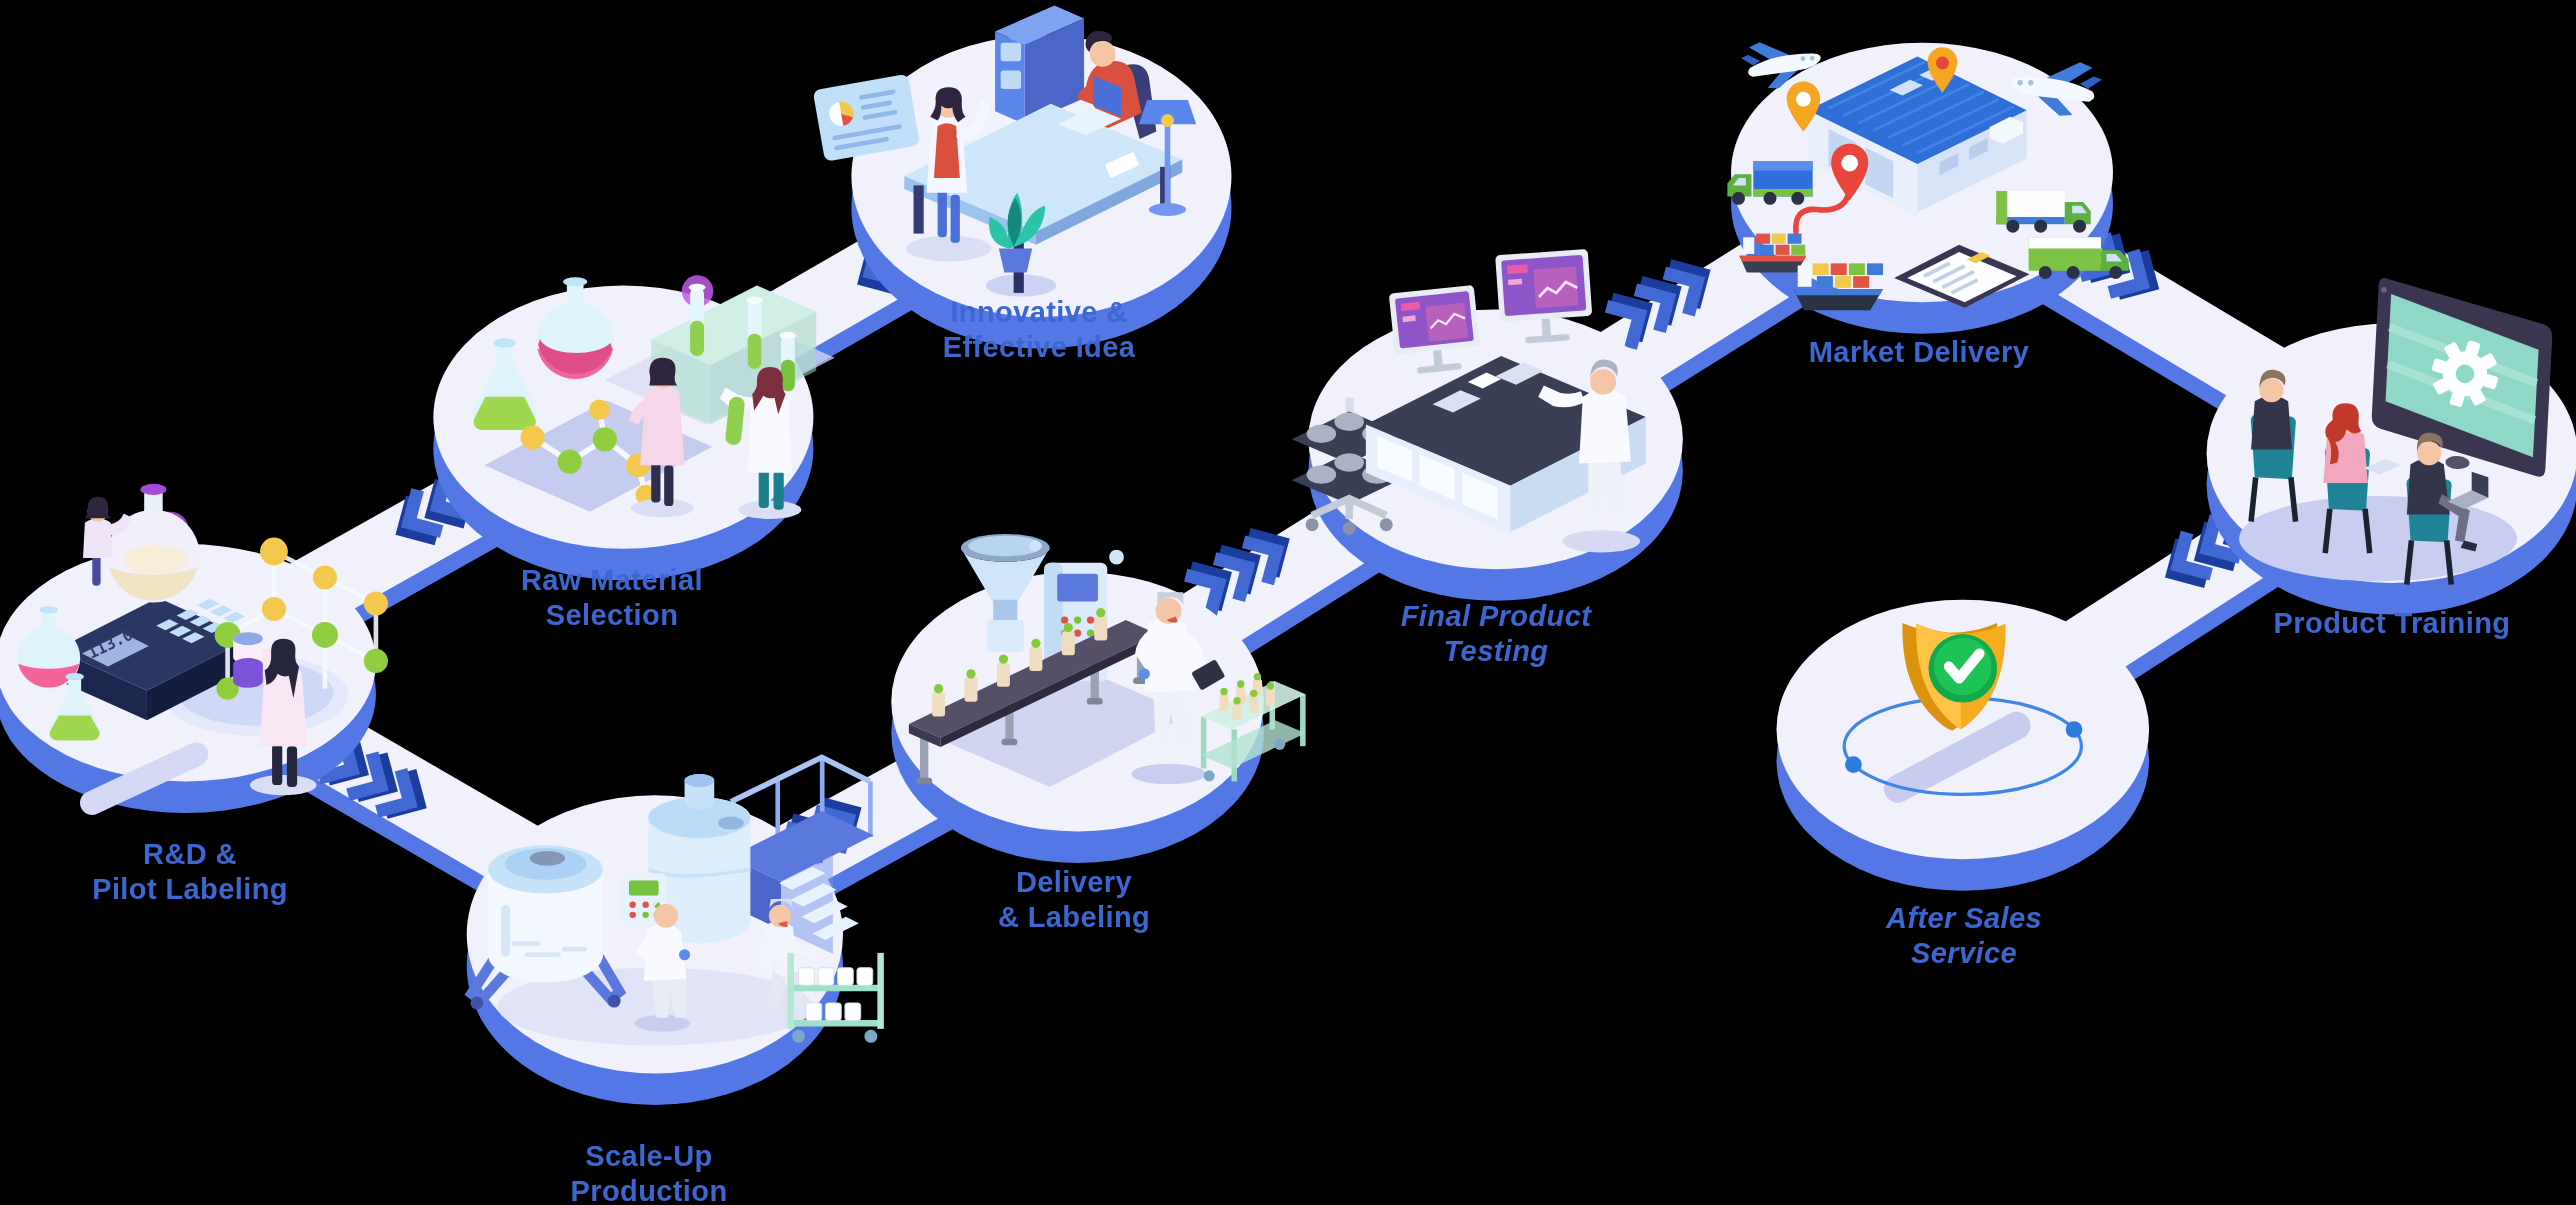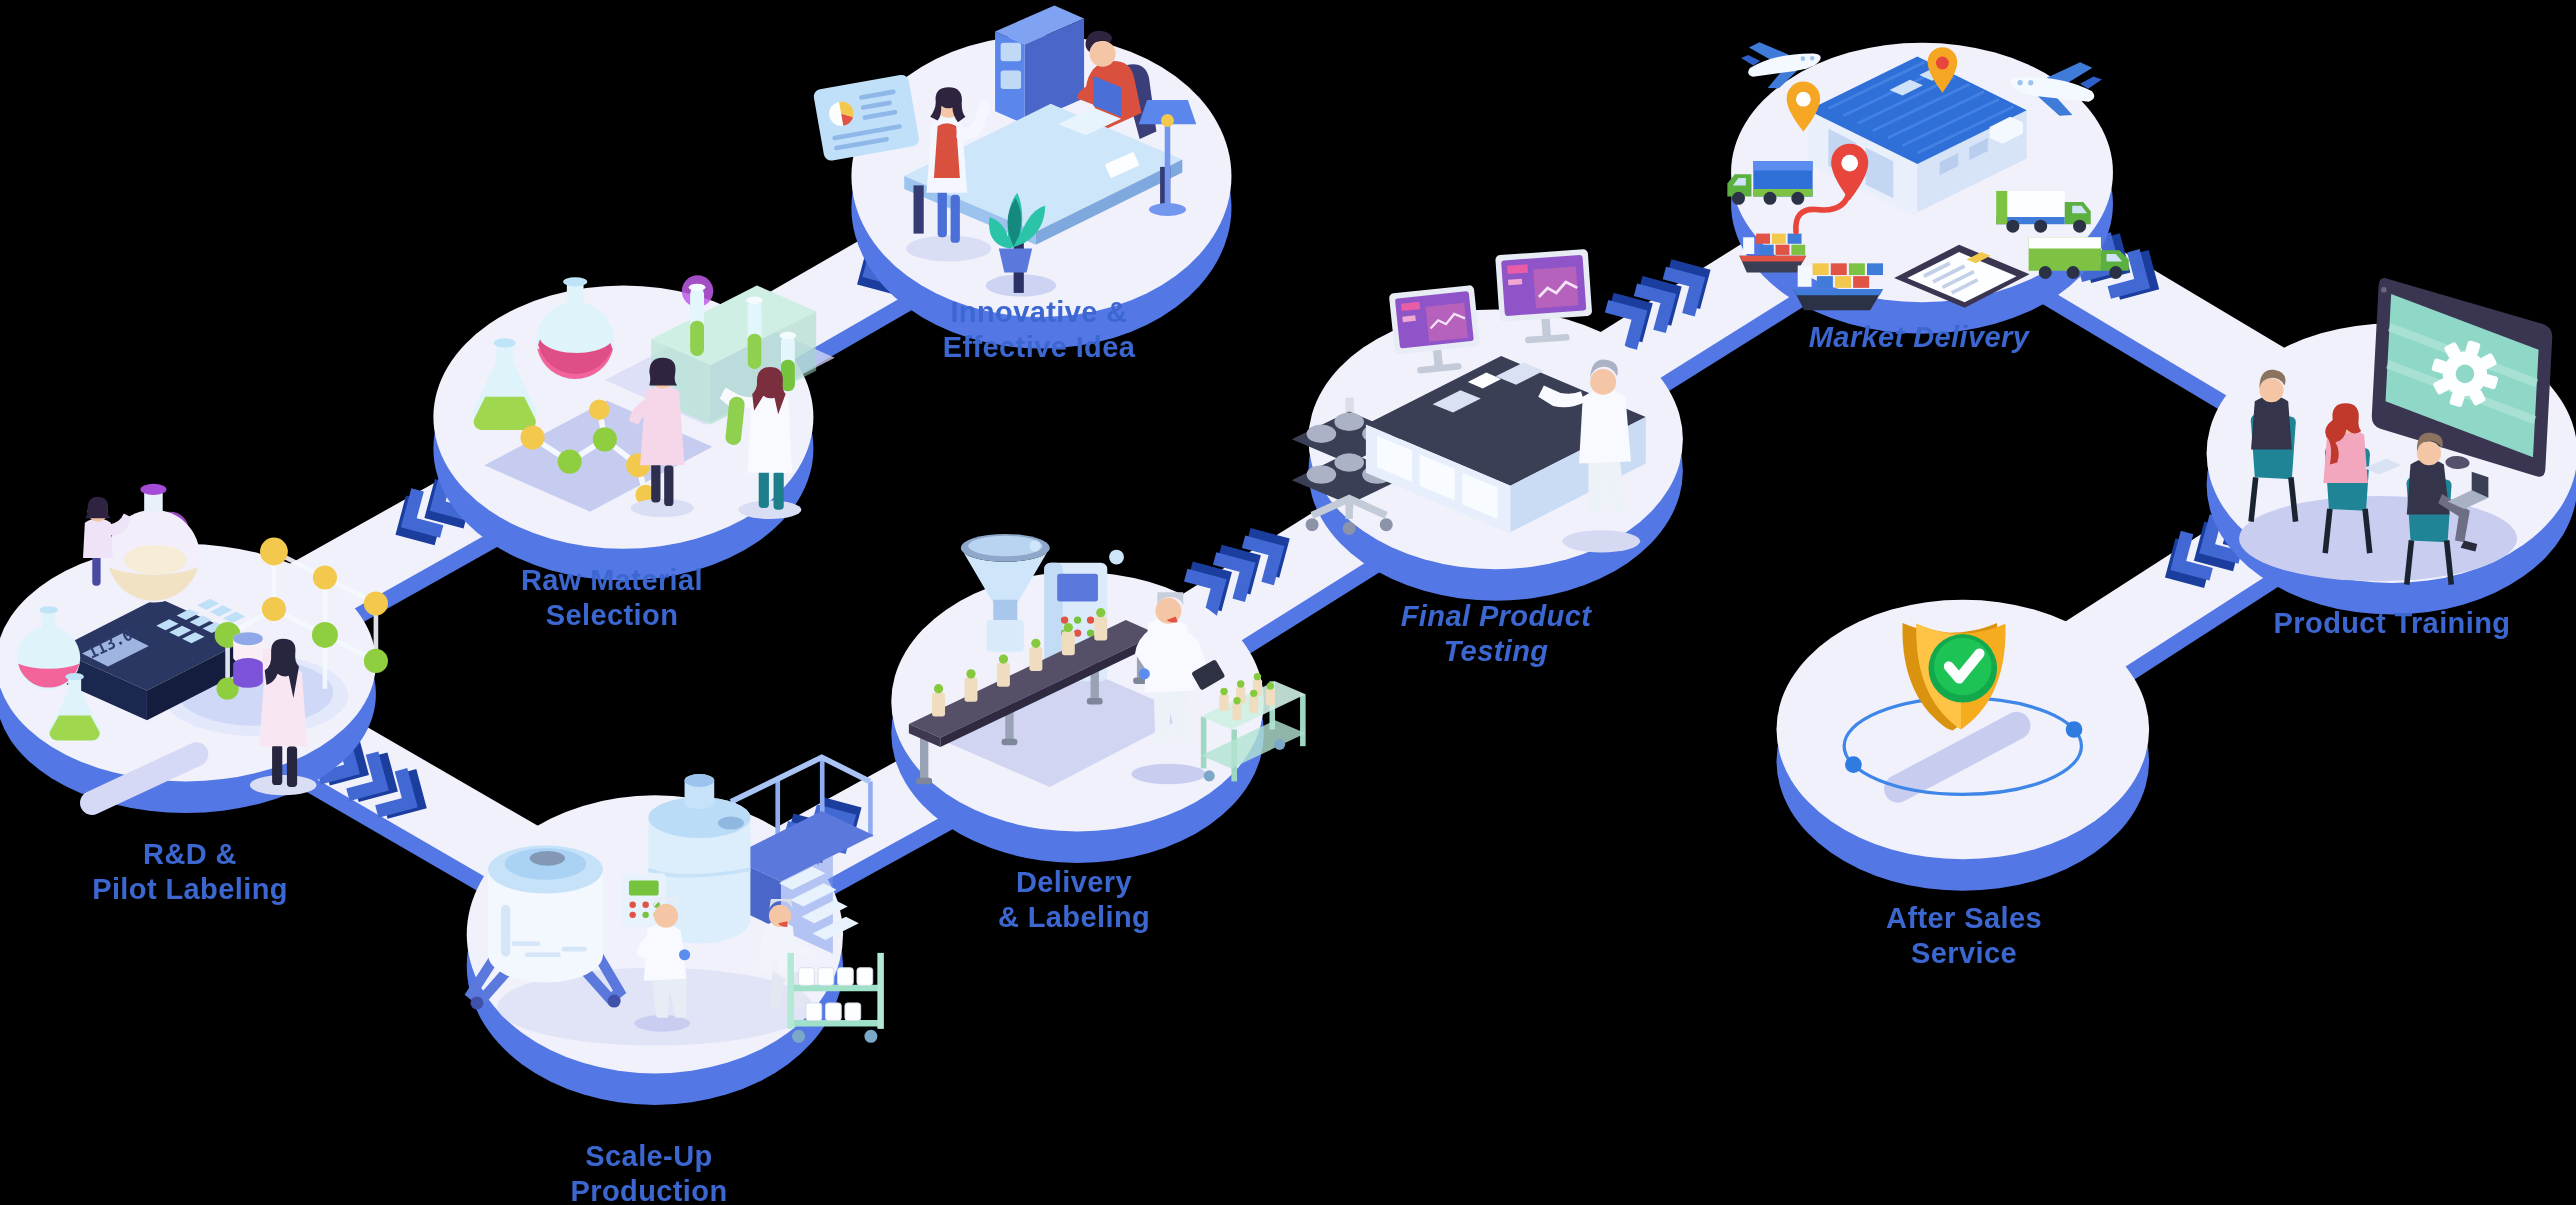--- a/index.html
+++ b/index.html
@@ -811,27 +811,27 @@
   <div>Production</div>
 </div>
 <div class="lbl" style="left:1074px;top:865px;">
   <div>Delivery</div>
   <div>&amp; Labeling</div>
 </div>
 <div class="lbl" style="left:1496px;top:599px;font-style:italic;">
   <div>Final Product</div>
   <div>Testing</div>
 </div>
-<div class="lbl" style="left:1919px;top:320px;font-style:italic;">
+<div class="lbl" style="left:1919px;top:335px;">
   <div>Market Delivery</div>
   <div></div>
 </div>
 <div class="lbl" style="left:2392px;top:606px;">
   <div>Product Training</div>
   <div></div>
 </div>
-<div class="lbl" style="left:1964px;top:901px;">
+<div class="lbl" style="left:1964px;top:901px;font-style:italic;">
   <div>After Sales</div>
   <div>Service</div>
 </div>
 
 </div>
 
 
 </body></html>

